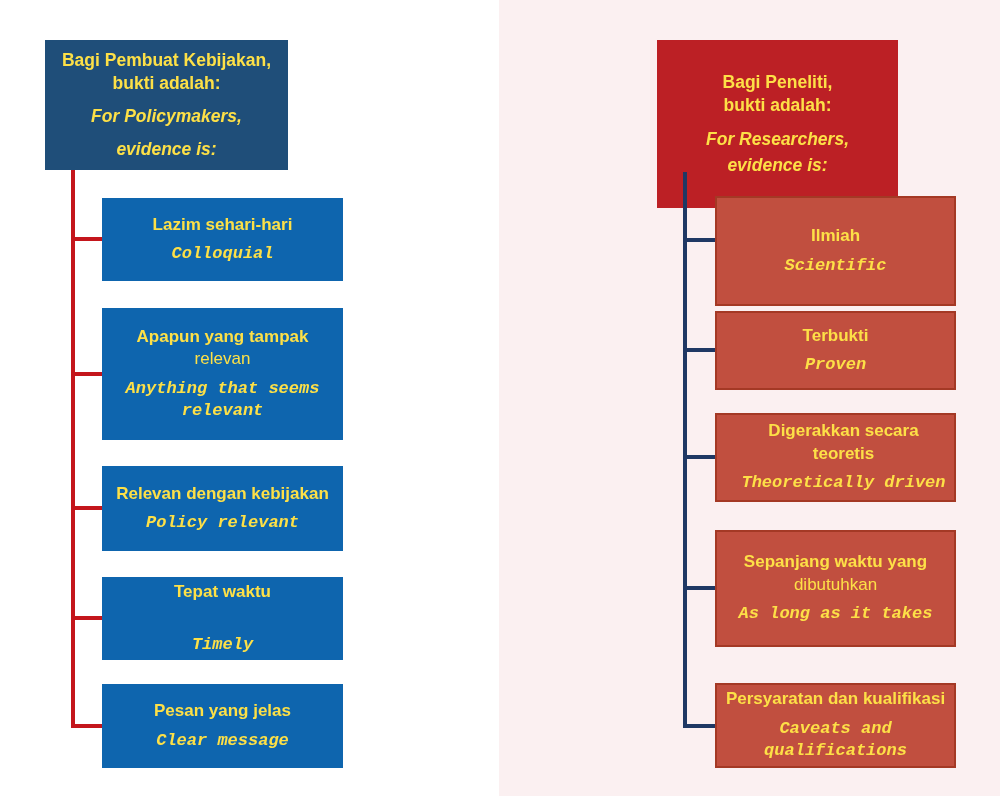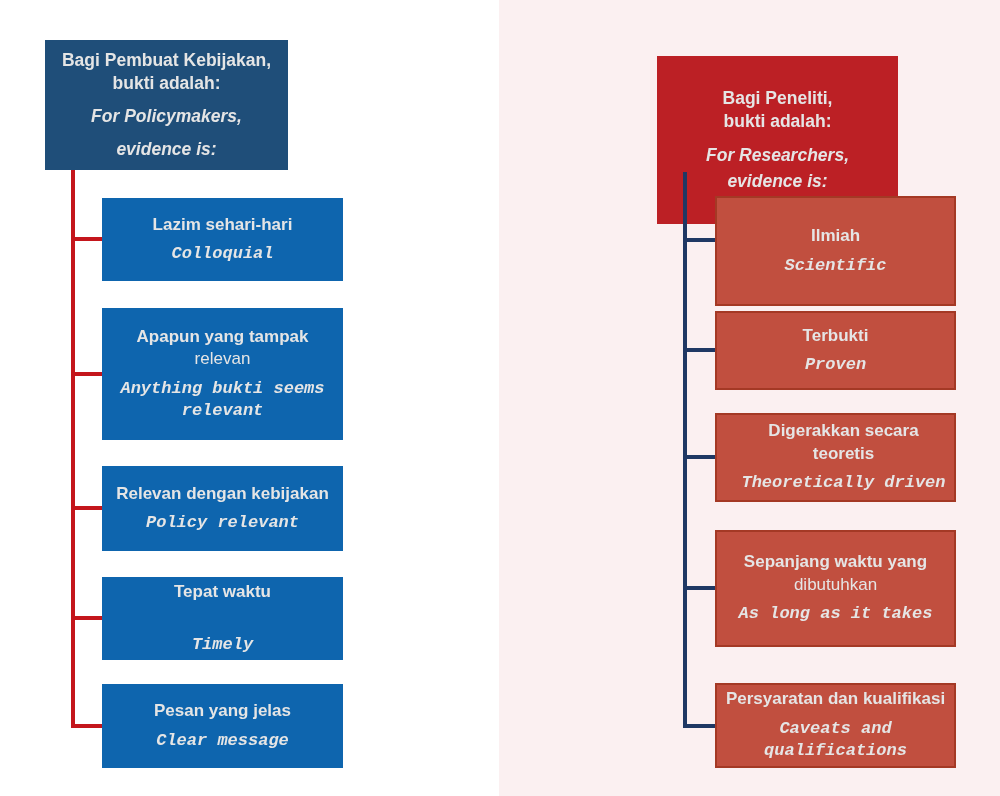--- a/index.html
+++ b/index.html
@@ -3,21 +3,21 @@
 <meta charset="utf-8">
 <style>
   html,body { margin:0; padding:0; background:#ffffff; font-family:"Liberation Sans", sans-serif; }
   .canvas { position:relative; width:1000px; height:796px; background:#ffffff; overflow:hidden; }
 
   .panel-right-bg { position:absolute; left:499px; top:0; width:501px; height:796px; background:#FBF0F1; }
 
   .hdr, .box {
     position:absolute; box-sizing:border-box;
     display:flex; flex-direction:column; justify-content:center; align-items:center;
-    text-align:center; color:#e5e5e5; padding:4px 8px;
+    text-align:center; color:#fde047; padding:4px 8px;
   }
   .hdr { font-size:17.5px; line-height:1.32; font-weight:bold; }
   .hdr .ln { font-weight:bold; }
   .hdr .en { font-weight:bold; font-style:italic;text-align:right; }
   .hdr .en1 { margin-top:10px; }
   .hdr .en2 { margin-top:10px; }
   .col-right .en2 { margin-top:3px; }
 
   .box { font-size:17px; line-height:1.32; }
   .l-id  { font-weight:bold; }
@@ -28,21 +28,21 @@
   
   .hdr-left  { left:45px;  top:40px; width:243px; height:130px; background:#1F4E79; }
   .lbox      { left:102px; width:241px; background:#0E65AE; }
   .lb1 { top:198px; height:83px; }
   .lb2 { top:308px; height:132px; }
   .lb3 { top:466px; height:85px; }
   .lb4 { top:577px; height:83px;gap:24px; }
   .lb5 { top:684px; height:84px; }
 
   
-  .hdr-right { left:657px; top:40px; width:241px; height:168px; background:#BC2025;margin-top:16px; }
+  .hdr-right { left:657px; top:40px; width:241px; height:168px; background:#BC2025; }
   .rbox      { left:715px; width:241px; background:#C14F3F; border:2px solid #A43925; }
   .rb1 { top:196px; height:110px; }
   .rb2 { top:311px; height:79px; }
   .rb3 { top:413px; height:89px;padding-left:24px; }
   .rb4 { top:530px; height:117px; }
   .rb5 { top:683px; height:85px; }
 
   
   .connector { position:absolute; }
   .red  { background:#C4161C; }
@@ -77,21 +77,21 @@
     <div class="connector red stub-l sl5"></div>
 
     <div class="box lbox lb1">
       <div class="l-id">Lazim sehari-hari</div>
 
       <div class="l-en">Colloquial</div>
     </div>
     <div class="box lbox lb2">
       <div class="l-id">Apapun yang tampak</div>
       <div class="l-id2">relevan</div>
-      <div class="l-en">Anything bukti seems relevant</div>
+      <div class="l-en">Anything that seems relevant</div>
     </div>
     <div class="box lbox lb3">
       <div class="l-id">Relevan dengan kebijakan</div>
 
       <div class="l-en">Policy relevant</div>
     </div>
     <div class="box lbox lb4">
       <div class="l-id">Tepat waktu</div>
 
       <div class="l-en">Timely</div>

